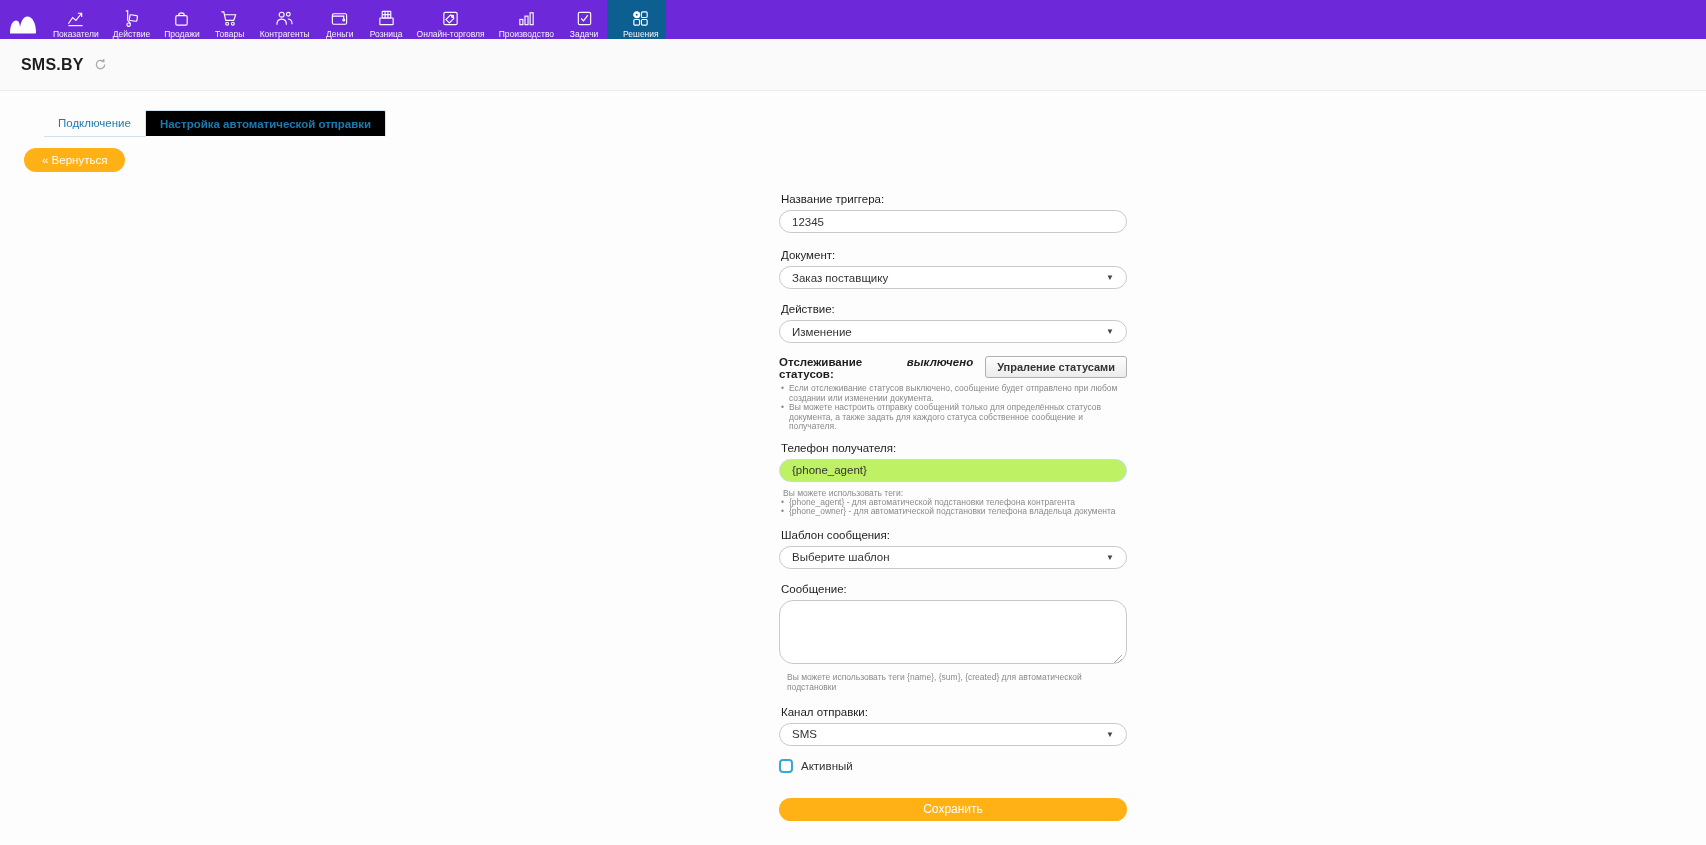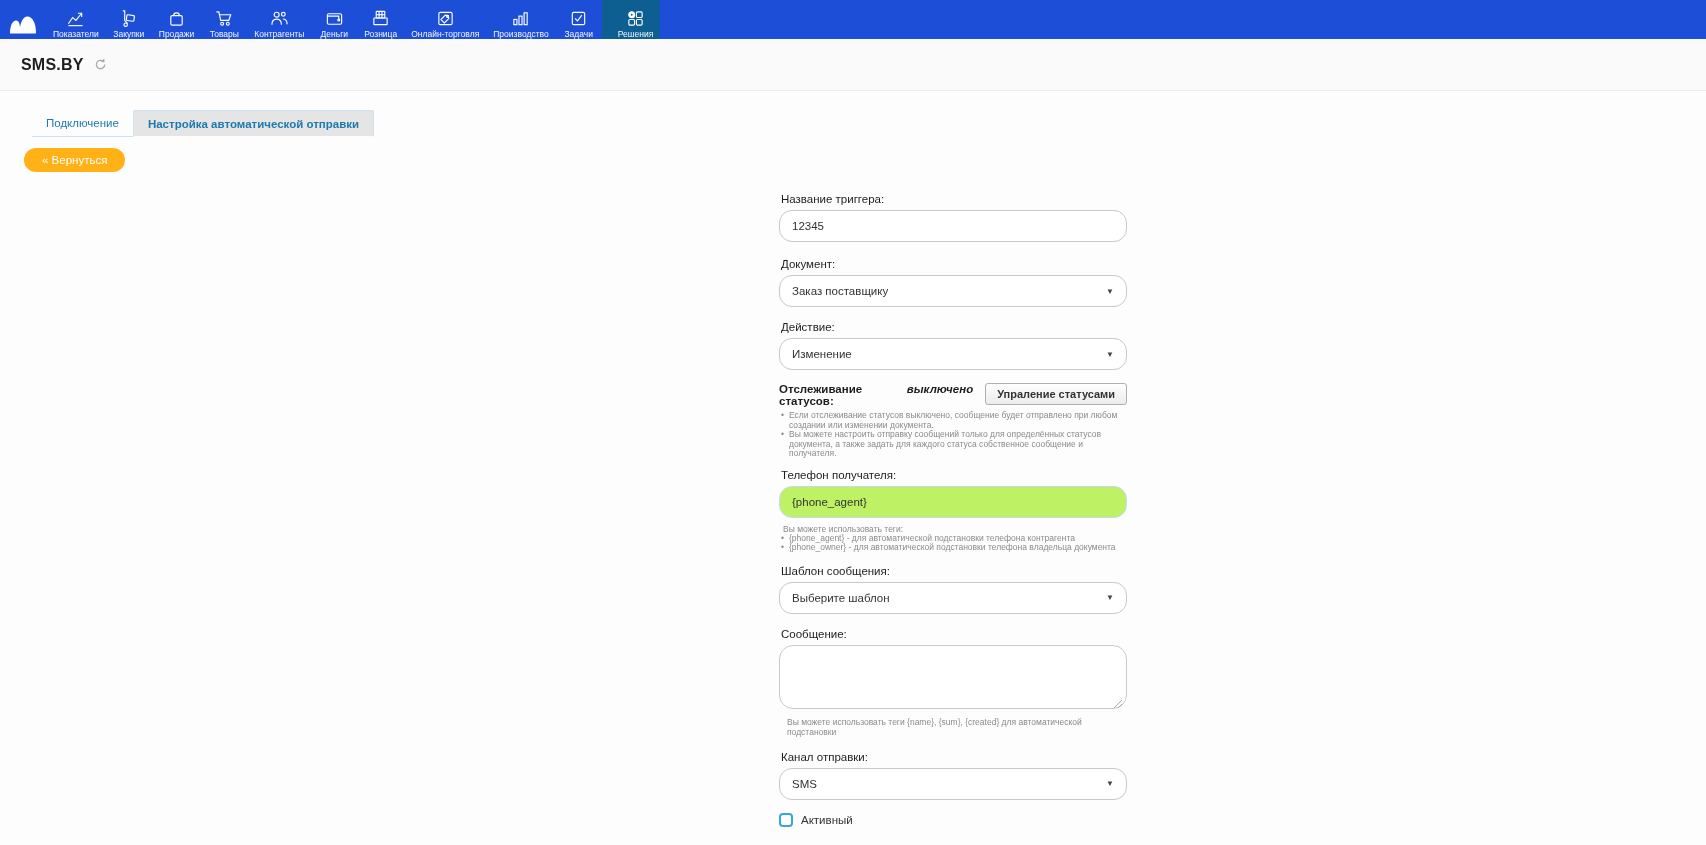--- a/index.html
+++ b/index.html
@@ -1,42 +1,42 @@
 <!DOCTYPE html>
 <html><head>
 <meta charset="utf-8">
 <style>
   * { margin:0; padding:0; box-sizing:border-box; }
   html,body { width:1706px; height:845px; background:#fdfdfd; font-family:"Liberation Sans", sans-serif; overflow:hidden; }
 
   
-  .navbar { position:absolute; top:0; left:0; width:1706px; height:49px; background:#1d4ed8; display:flex; align-items:stretch; }
+  .navbar { position:absolute; top:0; left:0; width:1706px; height:49px; background:#6d28d9; display:flex; align-items:stretch; }
   .logo { width:46px; display:flex; align-items:center; justify-content:center; cursor:pointer; }
   .nav-item { display:flex; flex-direction:column; align-items:center; justify-content:center; padding:2px 7px 3px; min-width:46px; cursor:pointer; }
   .nav-item.active { background:#0d5f92;padding-left:16px; }
   .nav-item svg { width:19px; height:19px; display:block; }
   .nav-item .nav-label { font-size:8.5px; color:rgba(255,255,255,.95); margin-top:1px; white-space:nowrap; }
 
   
   .page-header { position:absolute; top:39px; left:0; width:1706px; height:52px; background:#fafafa; border-bottom:1px solid #ececec; display:flex; align-items:center; padding-left:21px; }
   .page-title { font-size:16px; font-weight:bold; color:#1e1e1e; letter-spacing:.2px; }
   .refresh { margin-left:10px; width:13px; height:13px; cursor:pointer; }
 
   
-  .tabs { position:absolute; top:110px; left:32px; display:flex; align-items:flex-start; }
+  .tabs { position:absolute; top:110px; left:44px; display:flex; align-items:flex-start; }
   .tab { height:27px; line-height:26px; padding:0 14px; font-size:11.5px; color:#1d7ab0; cursor:pointer; white-space:nowrap; }
   .tab.inactive { border-bottom:1px solid #cfe2ee; }
-  .tab.active { border:1px solid #cfe2ee; border-bottom:1px solid #fdfdfd; background:#e5e5e5; font-weight:bold; border-radius:2px 2px 0 0; }
+  .tab.active { border:1px solid #cfe2ee; border-bottom:1px solid #fdfdfd; background:#000000; font-weight:bold; border-radius:2px 2px 0 0; }
 
   .back-btn { position:absolute; top:148px; left:24px; background:#ffb115; border:none; color:#fff; font-size:11.5px; font-family:inherit; padding:6px 18px; border-radius:14px; cursor:pointer; }
 
   
   .form { position:absolute; left:779px; top:193px; width:348px; }
   .f-label { display:block; font-size:11.5px; color:#1d1d1d; line-height:13px; margin:0 0 4px 2px; }
-  .f-input, .f-select { width:100%; height:32px; border:1px solid #c9c9c9; border-radius:13px; background:#fff; font-size:11.5px; color:#333; padding:0 12px; font-family:inherit; display:flex; align-items:center; position:relative; cursor:pointer; }
+  .f-input, .f-select { width:100%; height:23px; border:1px solid #c9c9c9; border-radius:13px; background:#fff; font-size:11.5px; color:#333; padding:0 12px; font-family:inherit; display:flex; align-items:center; position:relative; cursor:pointer; }
   input.f-input { cursor:text; outline:none; }
   .f-input.phone { background:#bef264; border-color:#c7d9f2; }
   .f-select .sel-val { flex:1 1 auto; overflow:hidden; white-space:nowrap; }
   .f-select .caret { font-size:8px; color:#444; margin-left:6px; }
   .gap16 { margin-top:16px; } .gap14 { margin-top:14px; }
   .gap12 { margin-top:12px; } .gap10 { margin-top:10px; }
 
   .status-row { margin-top:13px; display:flex; align-items:flex-start; }
   .status-label { font-size:11.5px; color:#1d1d1d; font-weight:bold; }
   .status-state { font-size:11.5px; color:#1d1d1d; font-weight:bold; font-style:italic; margin-left:4px; }
@@ -79,21 +79,21 @@
     </svg>
     <span class="nav-label">Показатели</span>
   </div>
 
   <div class="nav-item">
     <svg viewBox="0 0 20 20" fill="none" stroke="#fff" stroke-width="1.2">
       <path d="M4 2 h2 v10 l3 3.5"></path>
         <circle cx="7" cy="16.5" r="1.8"></circle>
         <rect x="8" y="6.5" width="8" height="6" rx="1" transform="rotate(8 12 9.5)"></rect>
     </svg>
-    <span class="nav-label">Закупки</span>
+    <span class="nav-label">Действие</span>
   </div>
 
   <div class="nav-item">
     <svg viewBox="0 0 20 20" fill="none" stroke="#fff" stroke-width="1.2">
       <rect x="4" y="7" width="12" height="10" rx="1.5"></rect>
         <path d="M7 7 C7 3.2 13 3.2 13 7"></path>
     </svg>
     <span class="nav-label">Продажи</span>
   </div>
 

